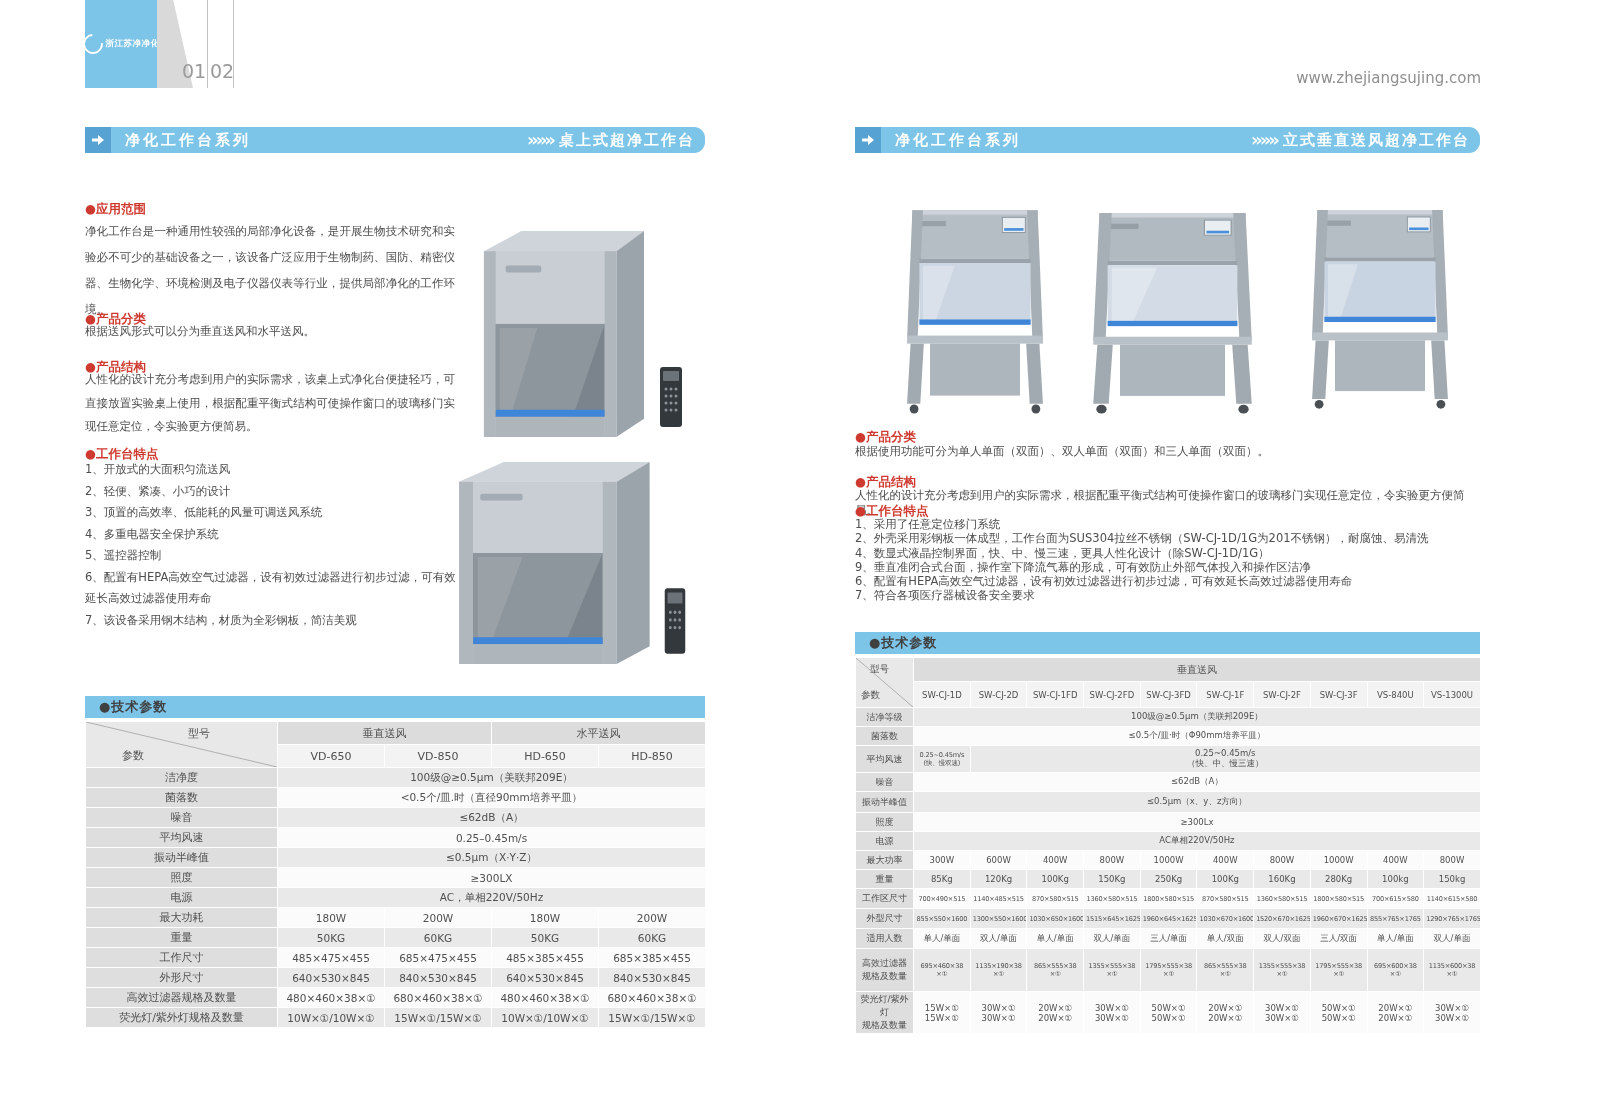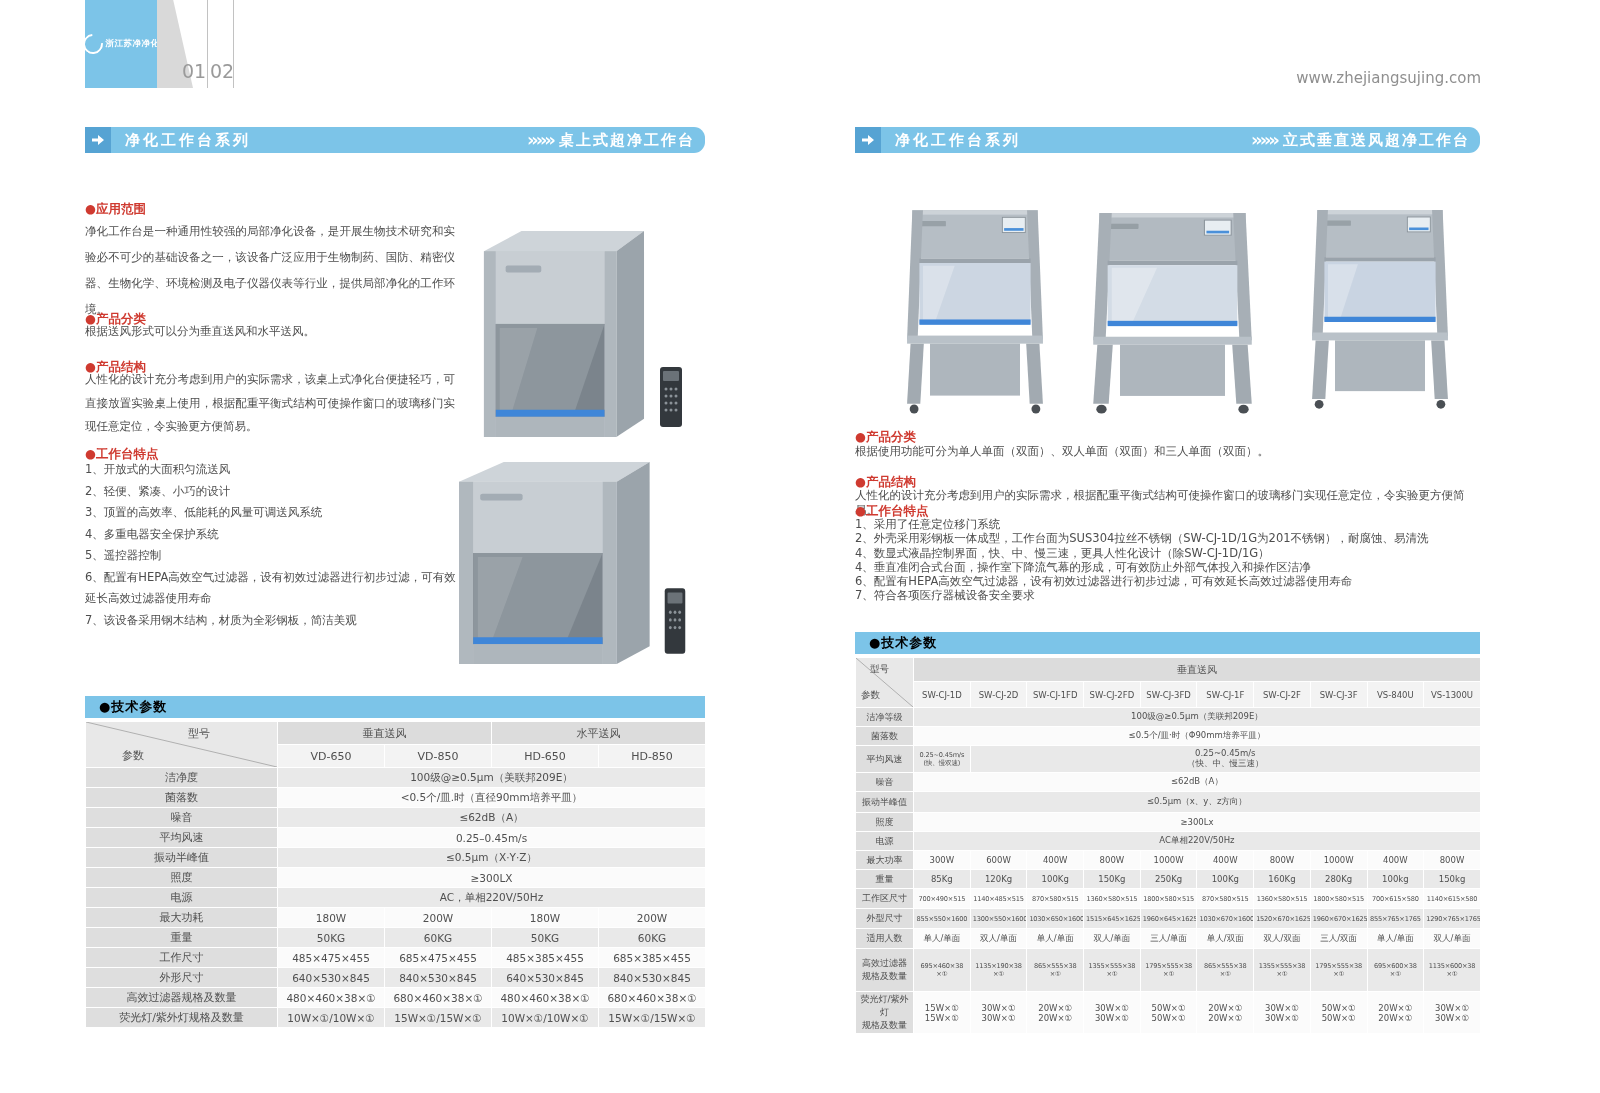--- a/index.html
+++ b/index.html
@@ -29,21 +29,21 @@
   .banner-product{font-size:15px;font-weight:bold;letter-spacing:2px;}
 
   
   .rhead{position:absolute;color:#cf3a30;font-size:12.5px;font-weight:bold;}
   .para{position:absolute;color:#4d4d4d;font-size:11.5px;line-height:26px;text-align:justify;}
   .para2{position:absolute;color:#4d4d4d;font-size:11.5px;line-height:15px;}
   .featlist .f-item{color:#4d4d4d;font-size:11.5px;line-height:21.5px;}
   .featlist2 .f-item{color:#4d4d4d;font-size:11.5px;line-height:14.3px;}
 
   
-  .techbar{position:absolute;height:22px;background:#7cc4e8;color:#000000;font-size:13px;font-weight:bold;
+  .techbar{position:absolute;height:22px;background:#7cc4e8;color:#404040;font-size:13px;font-weight:bold;
            line-height:22px;padding-left:14px;box-sizing:border-box;letter-spacing:1px;}
 
   
   .ptable{border-collapse:collapse;width:100%;table-layout:fixed;}
   .ptable td{border:1px solid #ffffff;text-align:center;vertical-align:middle;color:#4f4f4f;
              padding:1px 2px;overflow:hidden;white-space:pre-line;}
   .ptable .grp{background:#dcdcdc;}
   .ptable .mdl{background:#f3f3f3;}
   .ptable .lbl{background:#dedede;}
   .ptable tbody tr:nth-child(odd) td.val{background:#e9e9e9;}
@@ -347,21 +347,21 @@
 
   <div class="rhead" style="left:855px;top:429px;">●产品分类</div>
   <div class="para2" style="left:855px;top:444px;width:620px;">根据使用功能可分为单人单面（双面）、双人单面（双面）和三人单面（双面）。</div>
   <div class="rhead" style="left:855px;top:474px;">●产品结构</div>
   <div class="para2" style="left:855px;top:488px;width:622px;">人性化的设计充分考虑到用户的实际需求，根据配重平衡式结构可使操作窗口的玻璃移门实现任意定位，令实验更方便简易。</div>
   <div class="rhead" style="left:855px;top:503px;">●工作台特点</div>
   <div class="abs featlist2" style="left:855px;top:517px;width:625px;">
       <div class="f-item">1、采用了任意定位移门系统</div>
       <div class="f-item">2、外壳采用彩钢板一体成型，工作台面为SUS304拉丝不锈钢（SW-CJ-1D/1G为201不锈钢），耐腐蚀、易清洗</div>
       <div class="f-item">4、数显式液晶控制界面，快、中、慢三速，更具人性化设计（除SW-CJ-1D/1G）</div>
-      <div class="f-item">4、垂直准闭合式台面，操作室下降流气幕的形成，可有效防止外部气体投入和操作区洁净</div>
+      <div class="f-item">9、垂直准闭合式台面，操作室下降流气幕的形成，可有效防止外部气体投入和操作区洁净</div>
       <div class="f-item">6、配置有HEPA高效空气过滤器，设有初效过滤器进行初步过滤，可有效延长高效过滤器使用寿命</div>
       <div class="f-item">7、符合各项医疗器械设备安全要求</div>
     </div>
 
   <div class="techbar" style="left:855px;top:632px;width:625px;">●技术参数</div>
   <div class="abs" id="rtable" style="left:855px;top:657px;width:625px;">
       <table class="ptable">
         <colgroup>
           <col style="width: 58px;">
           <col style="width: 56.7px;">

